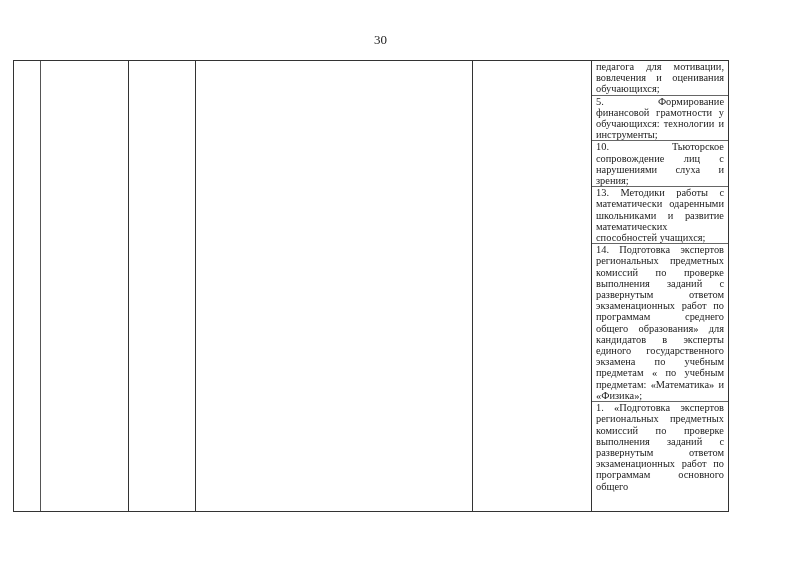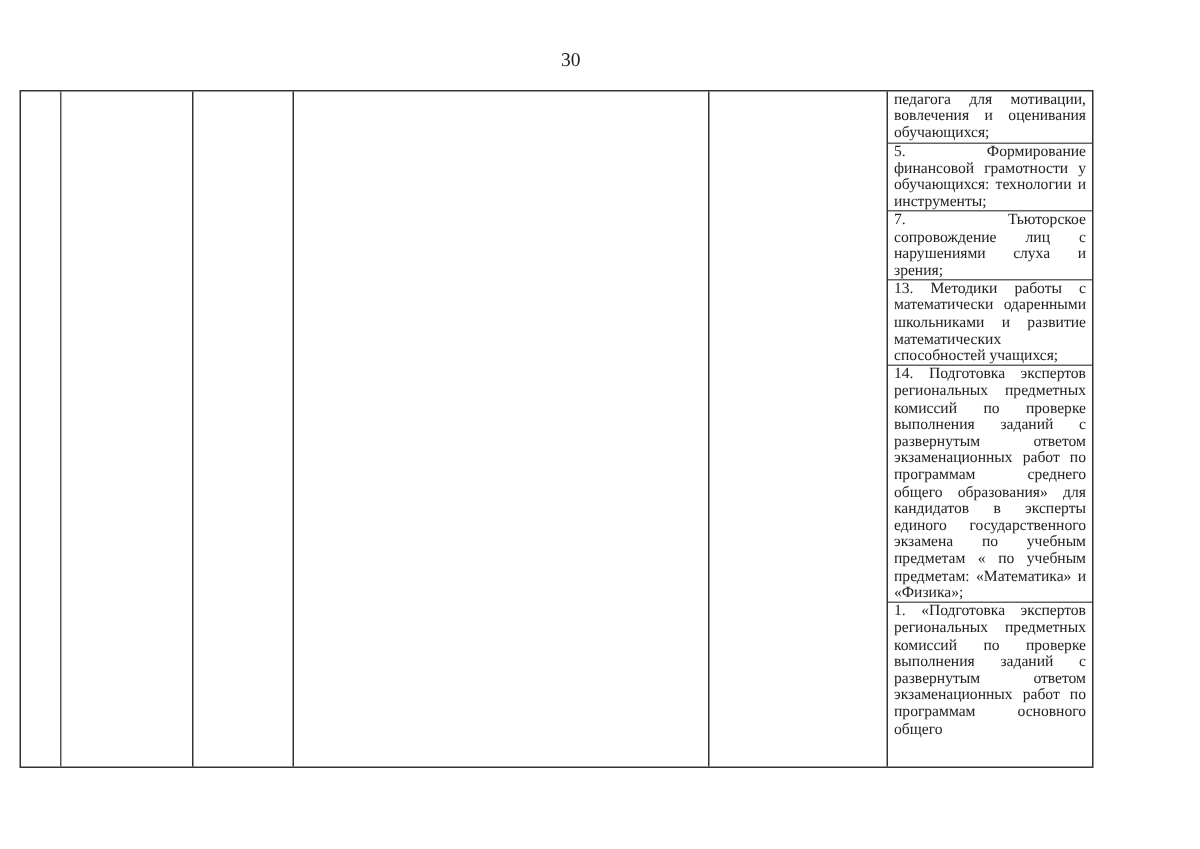--- a/index.html
+++ b/index.html
@@ -30,21 +30,21 @@
   <div class="vline thick" style="left:577px"></div>
 
   <div class="lastcol">
     <div class="item">
         <p>педагога для мотивации, вовлечения и оценивания обучающихся;</p>
       </div>
     <div class="item">
         <p>5. Формирование финансовой грамотности у обучающихся: технологии и инструменты;</p>
       </div>
     <div class="item">
-        <p>7. Тьюторское сопровождение лиц с нарушениями слуха и зрения;</p>
+        <p>10. Тьюторское сопровождение лиц с нарушениями слуха и зрения;</p>
       </div>
     <div class="item">
         <p>13. Методики работы с математически одаренными школьниками и развитие математических способностей учащихся;</p>
       </div>
     <div class="item">
         <p>14. Подготовка экспертов региональных предметных комиссий по проверке выполнения заданий с развернутым ответом экзаменационных работ по программам среднего общего образования» для кандидатов в эксперты единого государственного экзамена по учебным предметам « по учебным предметам: «Математика» и «Физика»;</p>
       </div>
     <div class="item">
         <p>1. «Подготовка экспертов региональных предметных комиссий по проверке выполнения заданий с развернутым ответом экзаменационных работ по программам основного общего</p>
       </div>

